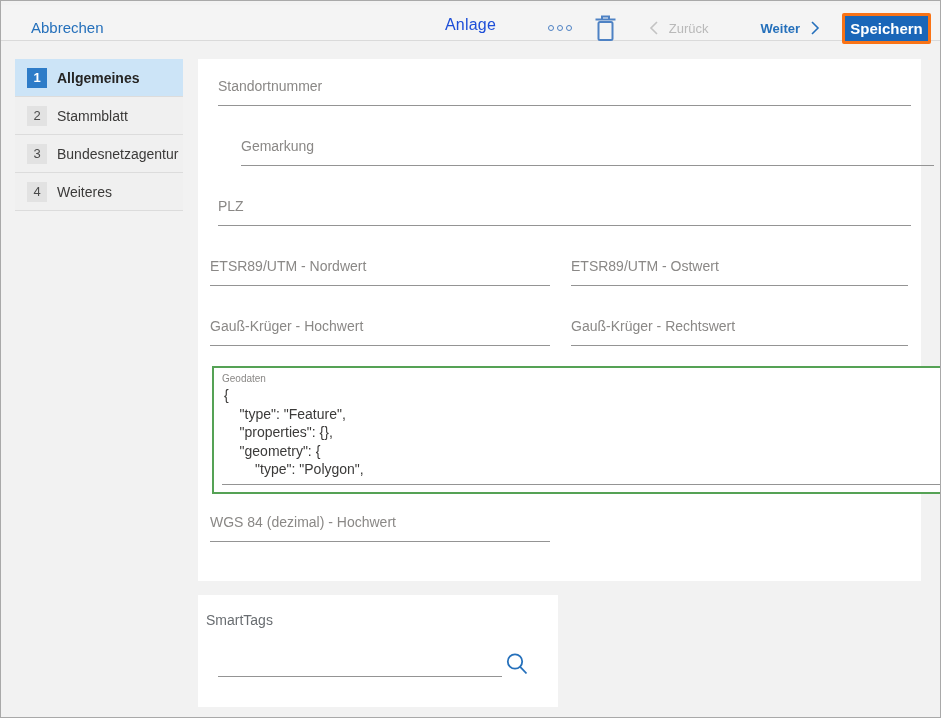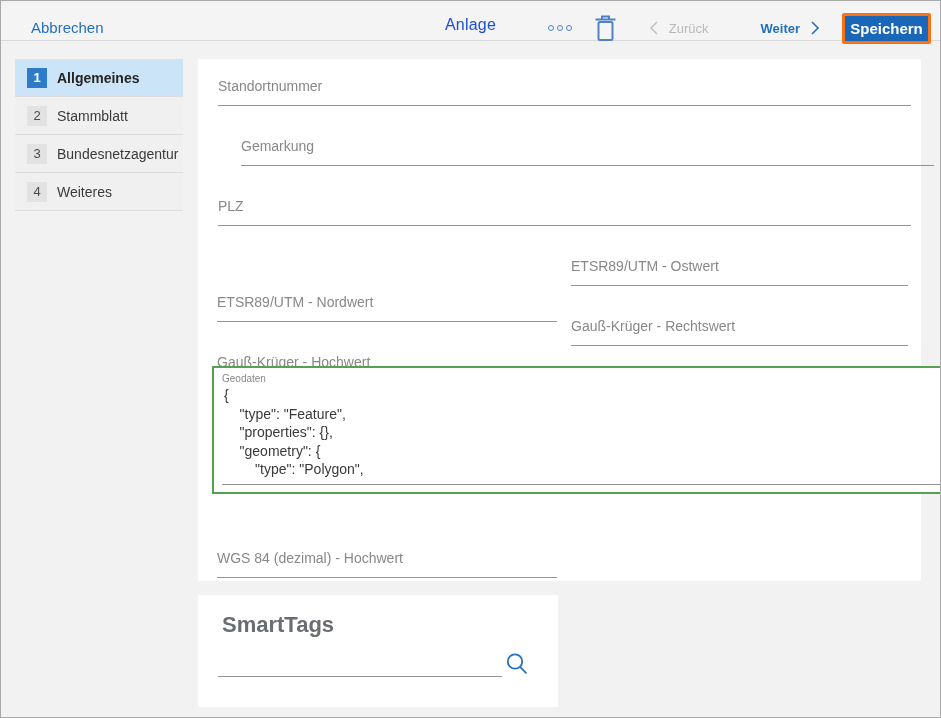--- a/index.html
+++ b/index.html
@@ -55,21 +55,21 @@
   .panel{
     position:absolute; left:197px; top:58px; width:723px; height:522px;
     background:#fff;
   }
   .field{
     position:absolute; height:28px; border-bottom:1px solid #949494;
     display:flex; padding-bottom:14px; cursor:text;
   }
   .field .flabel{ font-size:14px; color:#8a8886; white-space:nowrap; }
   .fw{ left:20px; width:693px; }
-  .c1{ left:19px; width:340px;margin-top:36px; }
+  .c1{ left:12px; width:340px; }
   .c2{ left:373px; width:337px; }
   .t1{ top:19px; } .t2{ top:79px;margin-left:23px; } .t3{ top:139px; }
   .t4{ top:199px; } .t5{ top:259px; } .t6{ top:455px; }
   
   .geo-box{
     position:absolute; left:14px; top:307px; width:789px; height:128px;
     background:#fff; border:2px solid #55a255; cursor:text;
   }
   .geo-label{ display:block; padding:5px 0 0 8px; font-size:10px; color:#8a8886; }
   .geo-pre{
@@ -92,21 +92,21 @@
   .sb-down{
     position:absolute; top:72px; left:3px; width:0; height:0; cursor:pointer;
     border-left:5px solid transparent; border-right:5px solid transparent;
     border-top:6px solid #666;
   }
   
   .smart-card{
     position:absolute; left:197px; top:594px; width:360px; height:112px;
     background:#fff;
   }
-  .smart-title{ position:absolute; left:24px; top:17px; font-size:22px; font-weight:700; color:#696d71; }
+  .smart-title{ position:absolute; left:8px; top:17px; font-size:14px; font-weight:400; color:#696d71; }
   .smart-input{
     position:absolute; left:20px; top:58px; width:284px; height:24px;
     border:none; border-bottom:1px solid #949494; background:transparent;
     font-family:inherit; font-size:14px; color:#3b3a39; outline:none;
   }
   .smart-search{ position:absolute; left:306px; top:56px; cursor:pointer; display:flex; }
   .icon-svg{ display:block; }
 </style>
 </head>
 <body>

